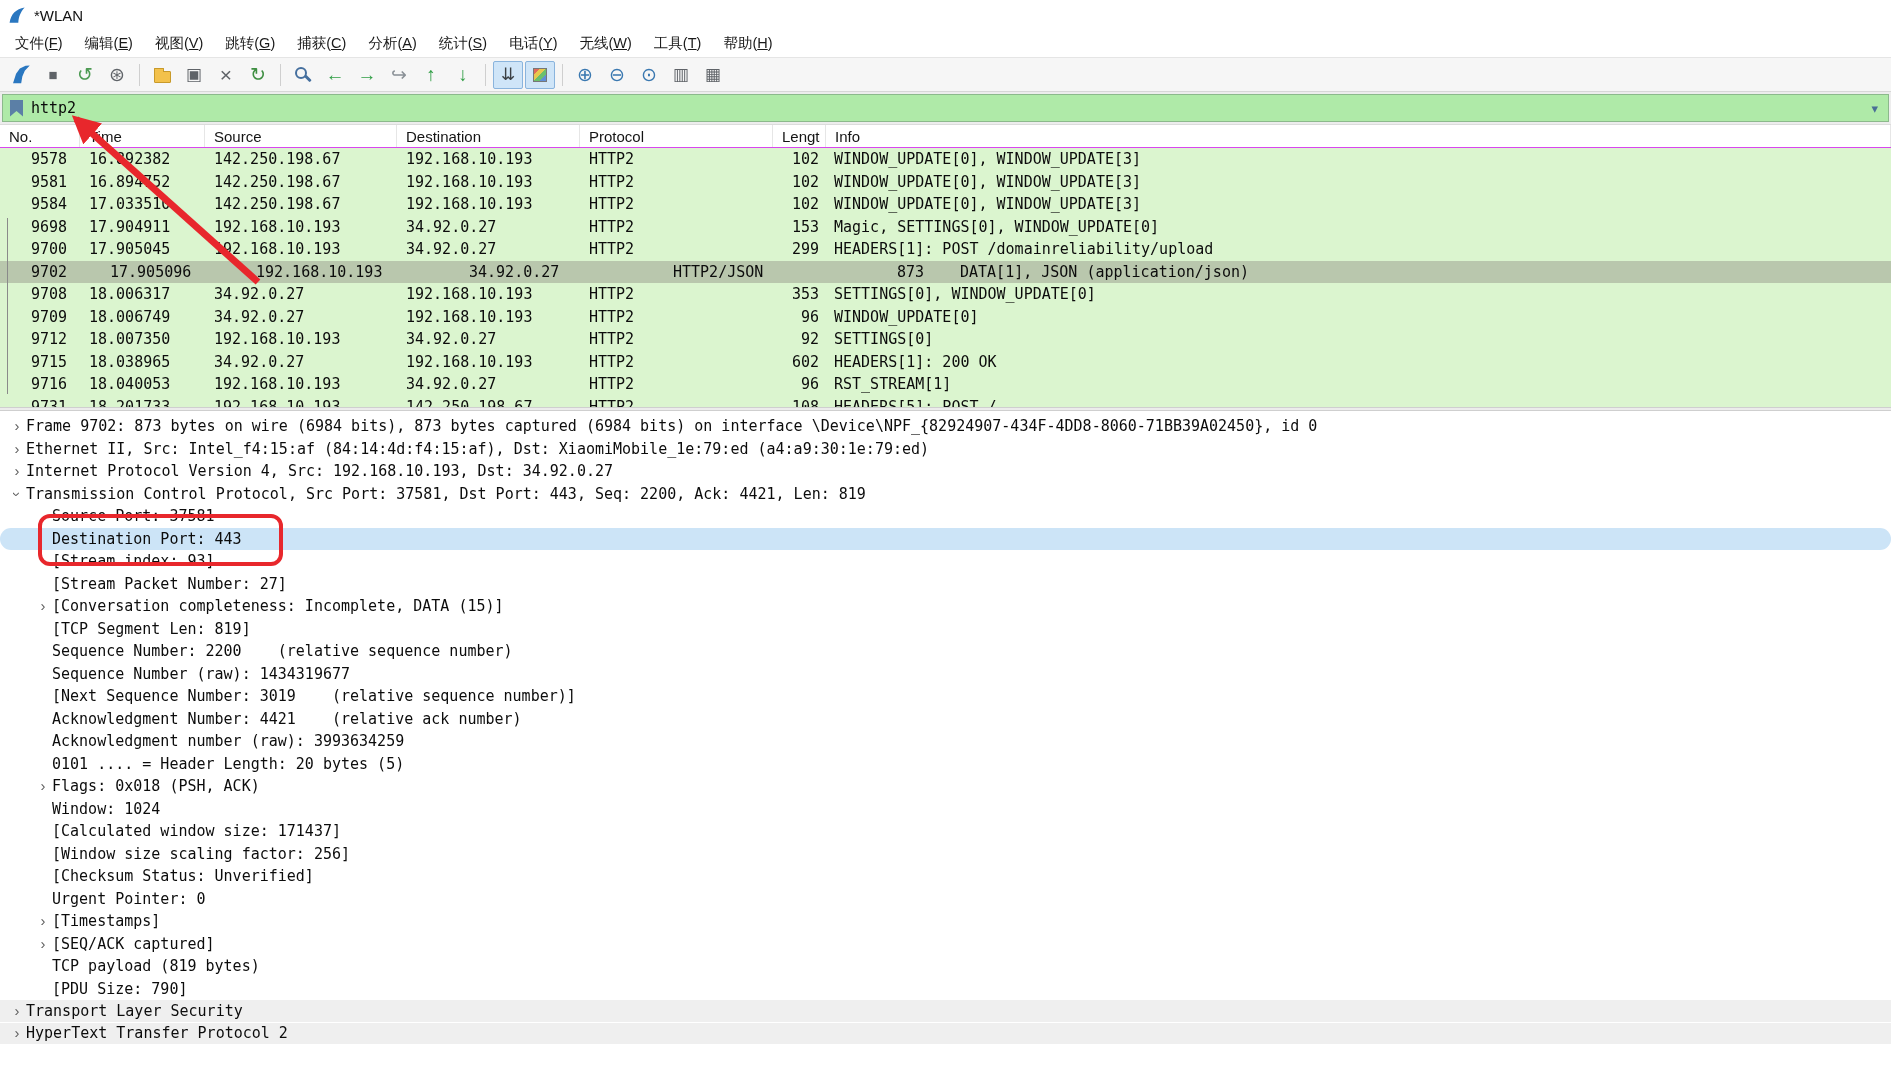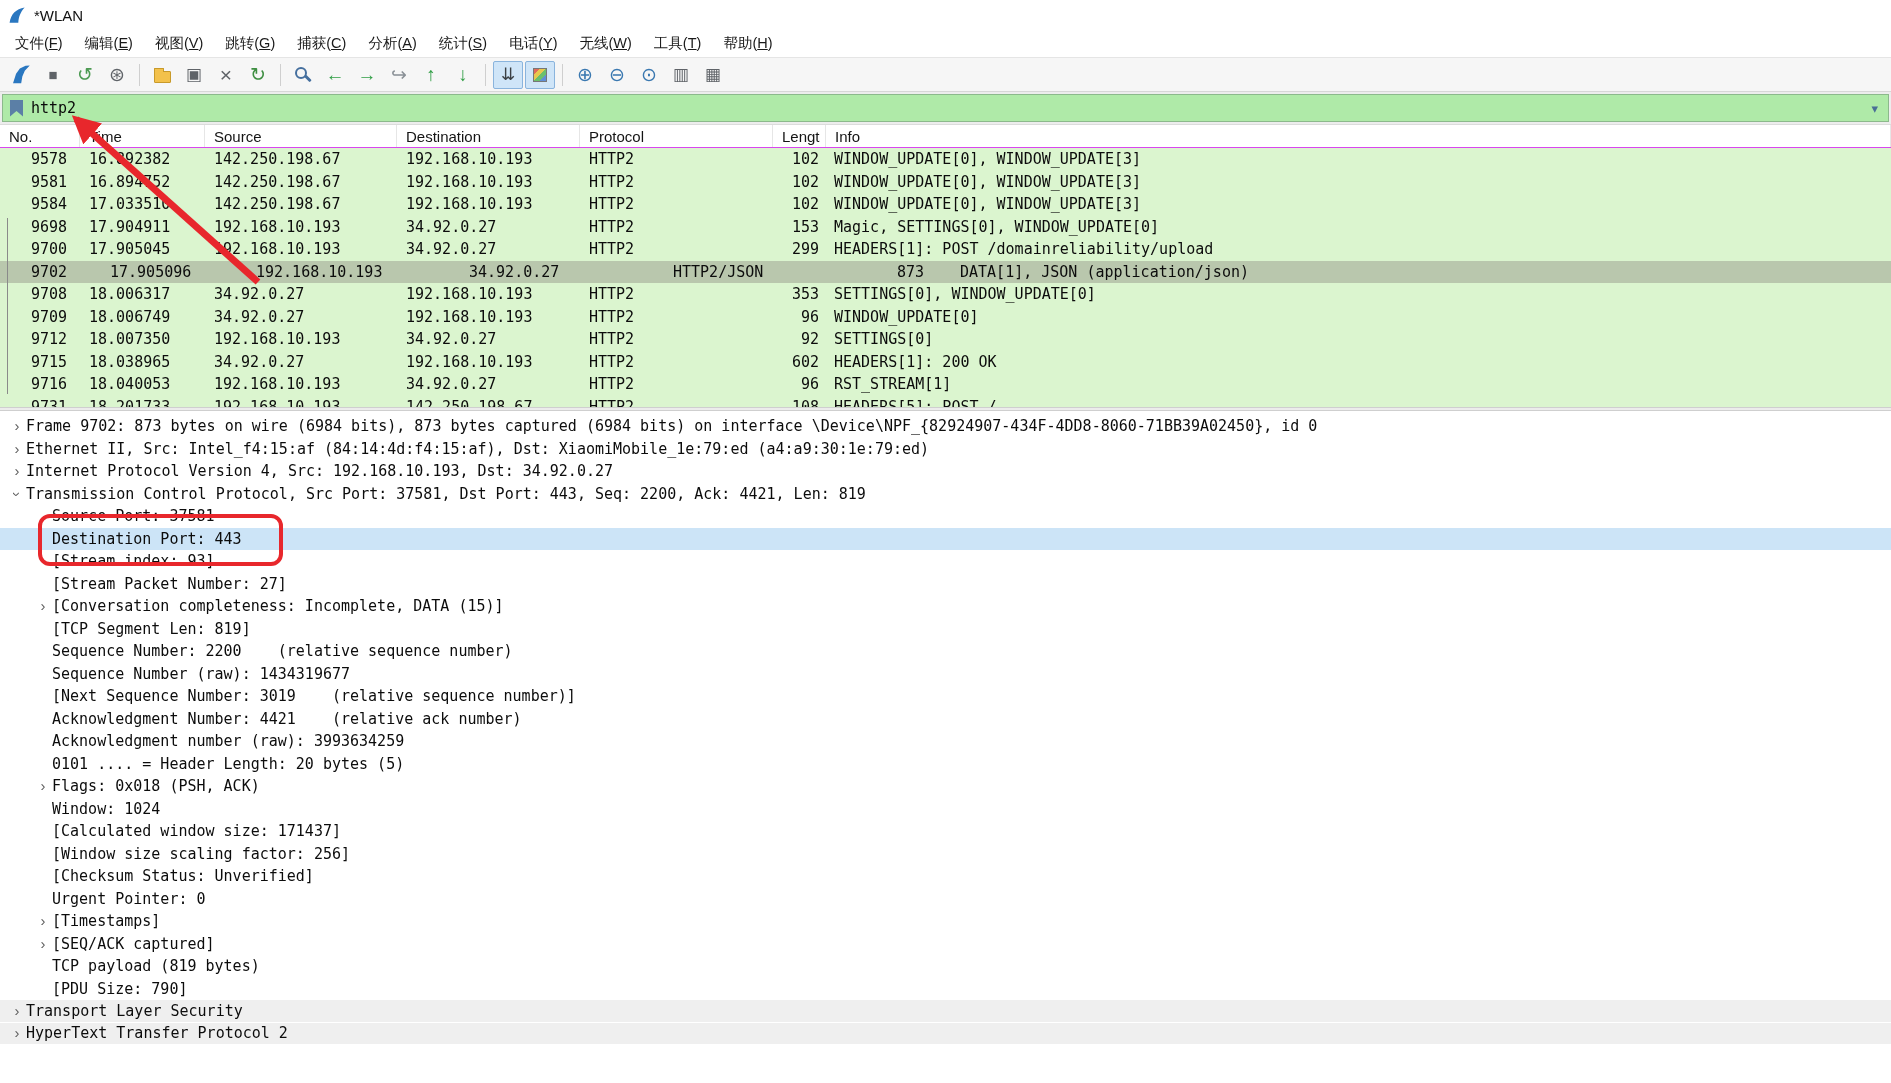--- a/index.html
+++ b/index.html
@@ -53,21 +53,21 @@
   .prow .c-time,.prow .c-src,.prow .c-dst,.prow .c-proto { padding-left:9px; }
   .prow .c-info { padding-left:8px; }
   .conv-bracket { position:absolute; left:7px; top:70px; width:1px; height:176px; background:#8a8a8a; }
 
   
   .splitter { position:absolute; top:407px; left:0; right:0; height:4px; background:#ececec; border-top:1px solid #cfcfcf; border-bottom:1px solid #cfcfcf; }
 
   
   .details { position:absolute; top:411px; left:0; right:0; bottom:0; background:#fff; padding-top:4px; }
   .dline { height:22.5px; line-height:22.5px; display:flex; align-items:center; font-family:"DejaVu Sans Mono", monospace; font-size:15px; color:#0c0c0c; white-space:pre; }
-  .dline.sel { background:var(--detail-selected,#cce4f7); }
+  .dline.sel { background:var(--detail-selected,#cce4f7);border-radius:11px; }
   .dline.band { background:var(--band-gray,#efefef); border-bottom:1px solid #ffffff; }
   .expander { display:inline-block; width:18px; flex-shrink:0; text-align:center; color:#5e5e5e; font-family:"Liberation Sans", sans-serif; font-size:15px; }
   .dline.lvl0 .expander { margin-left:8px; }
   .dline.lvl1 .expander { margin-left:34px; }
   .expander.open { transform:rotate(90deg); }
   .dtext { white-space:pre; }
 
   
   .annotations { position:absolute; inset:0; z-index:60; pointer-events:none; }
 </style>

